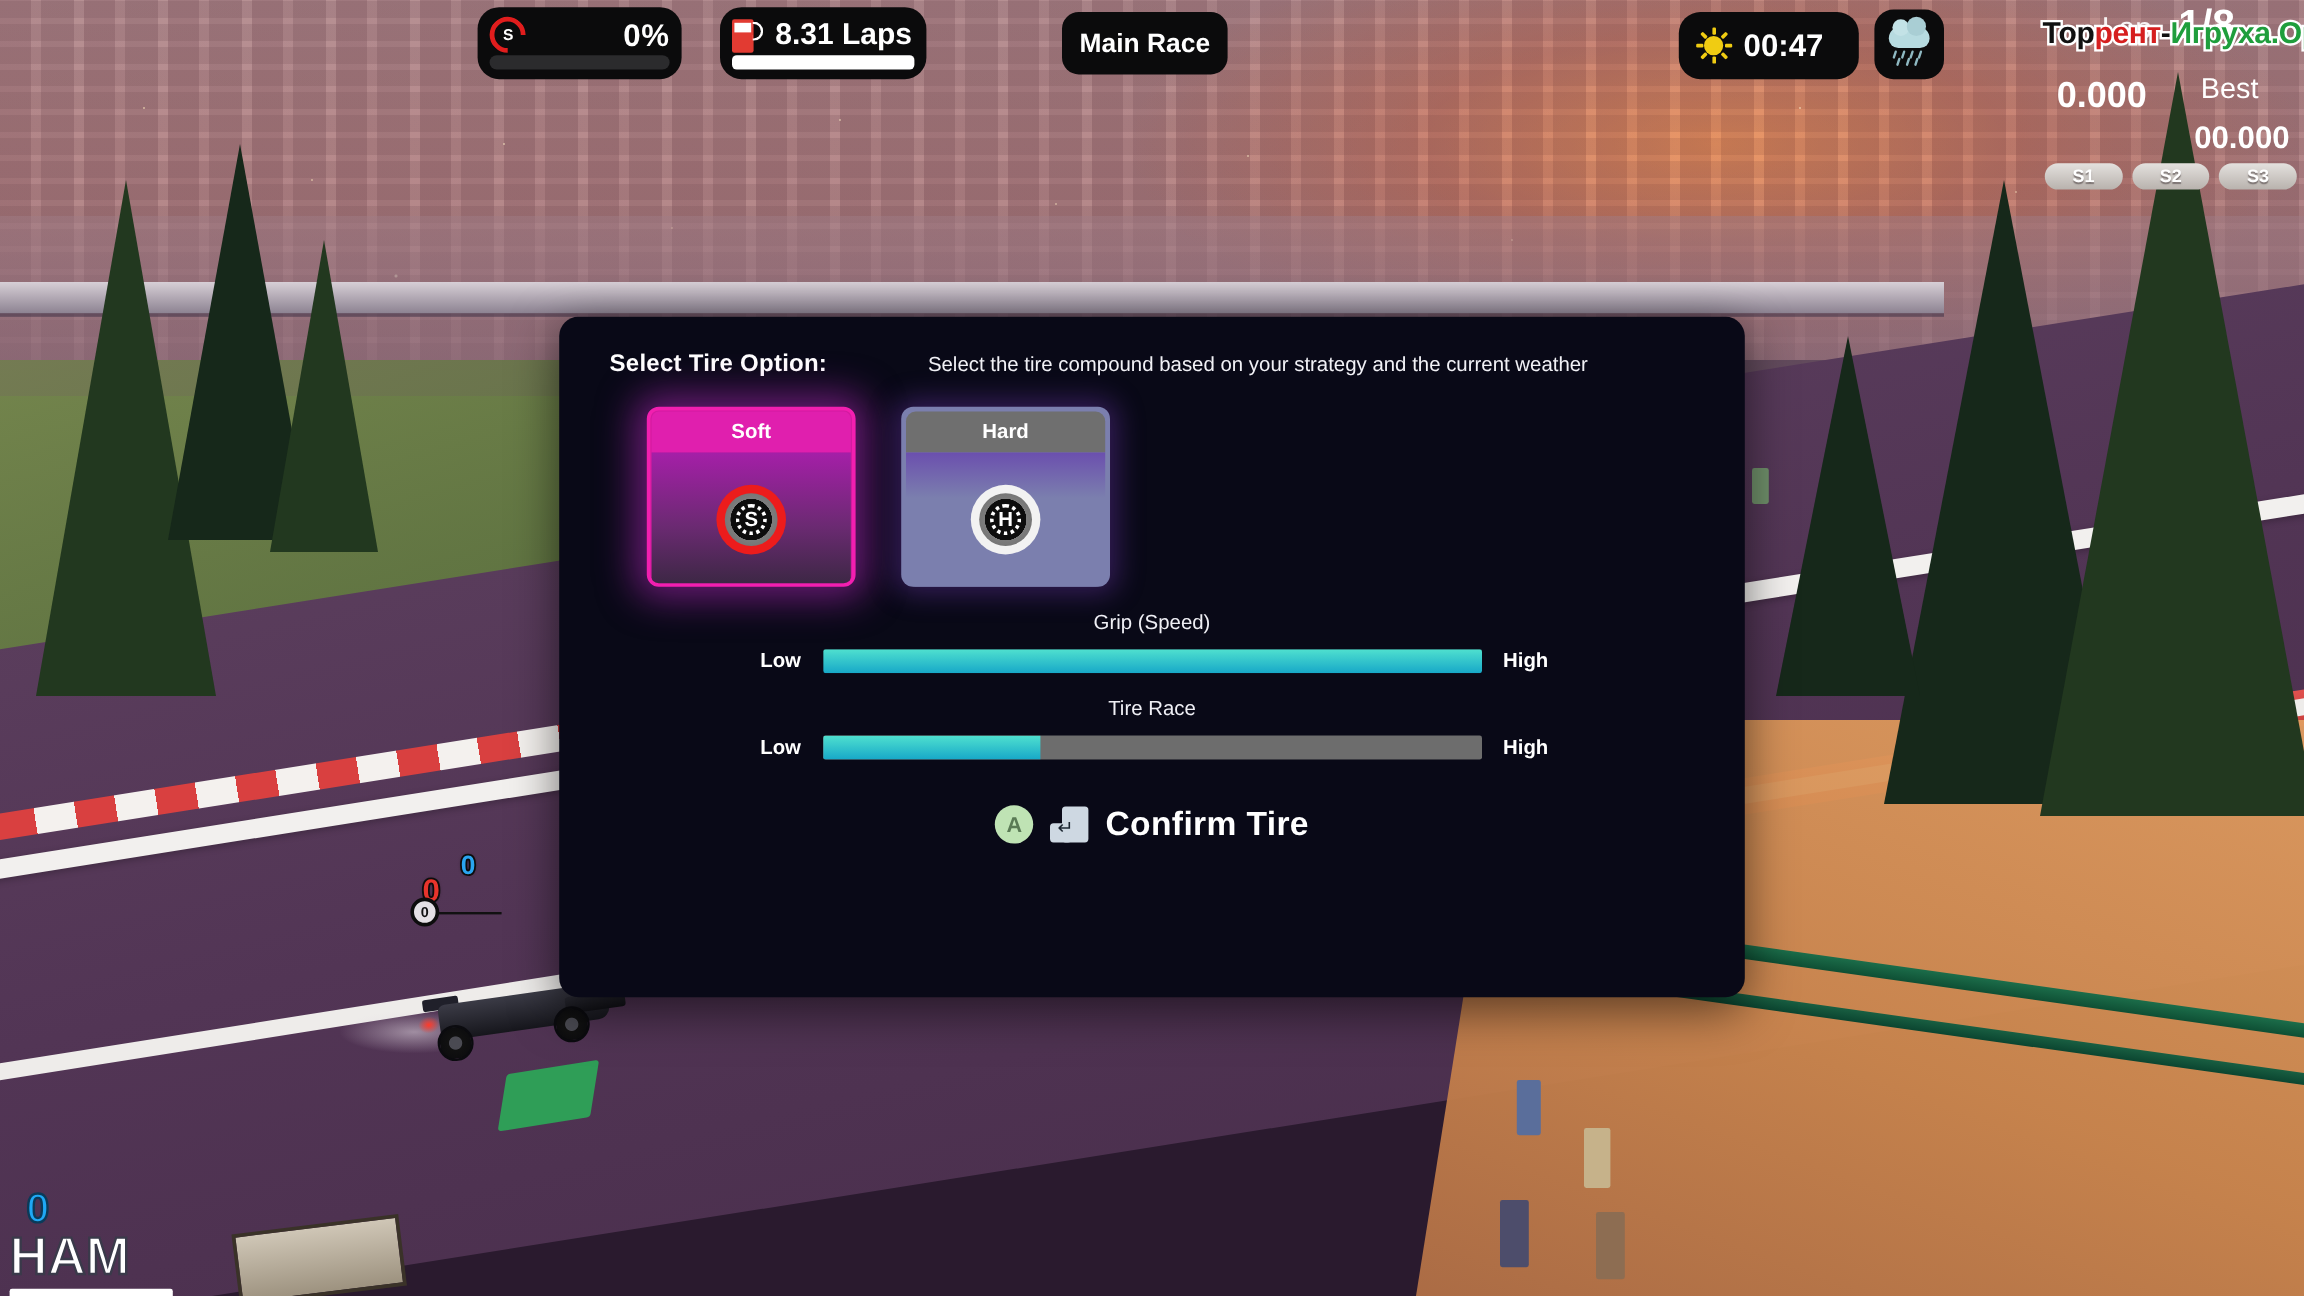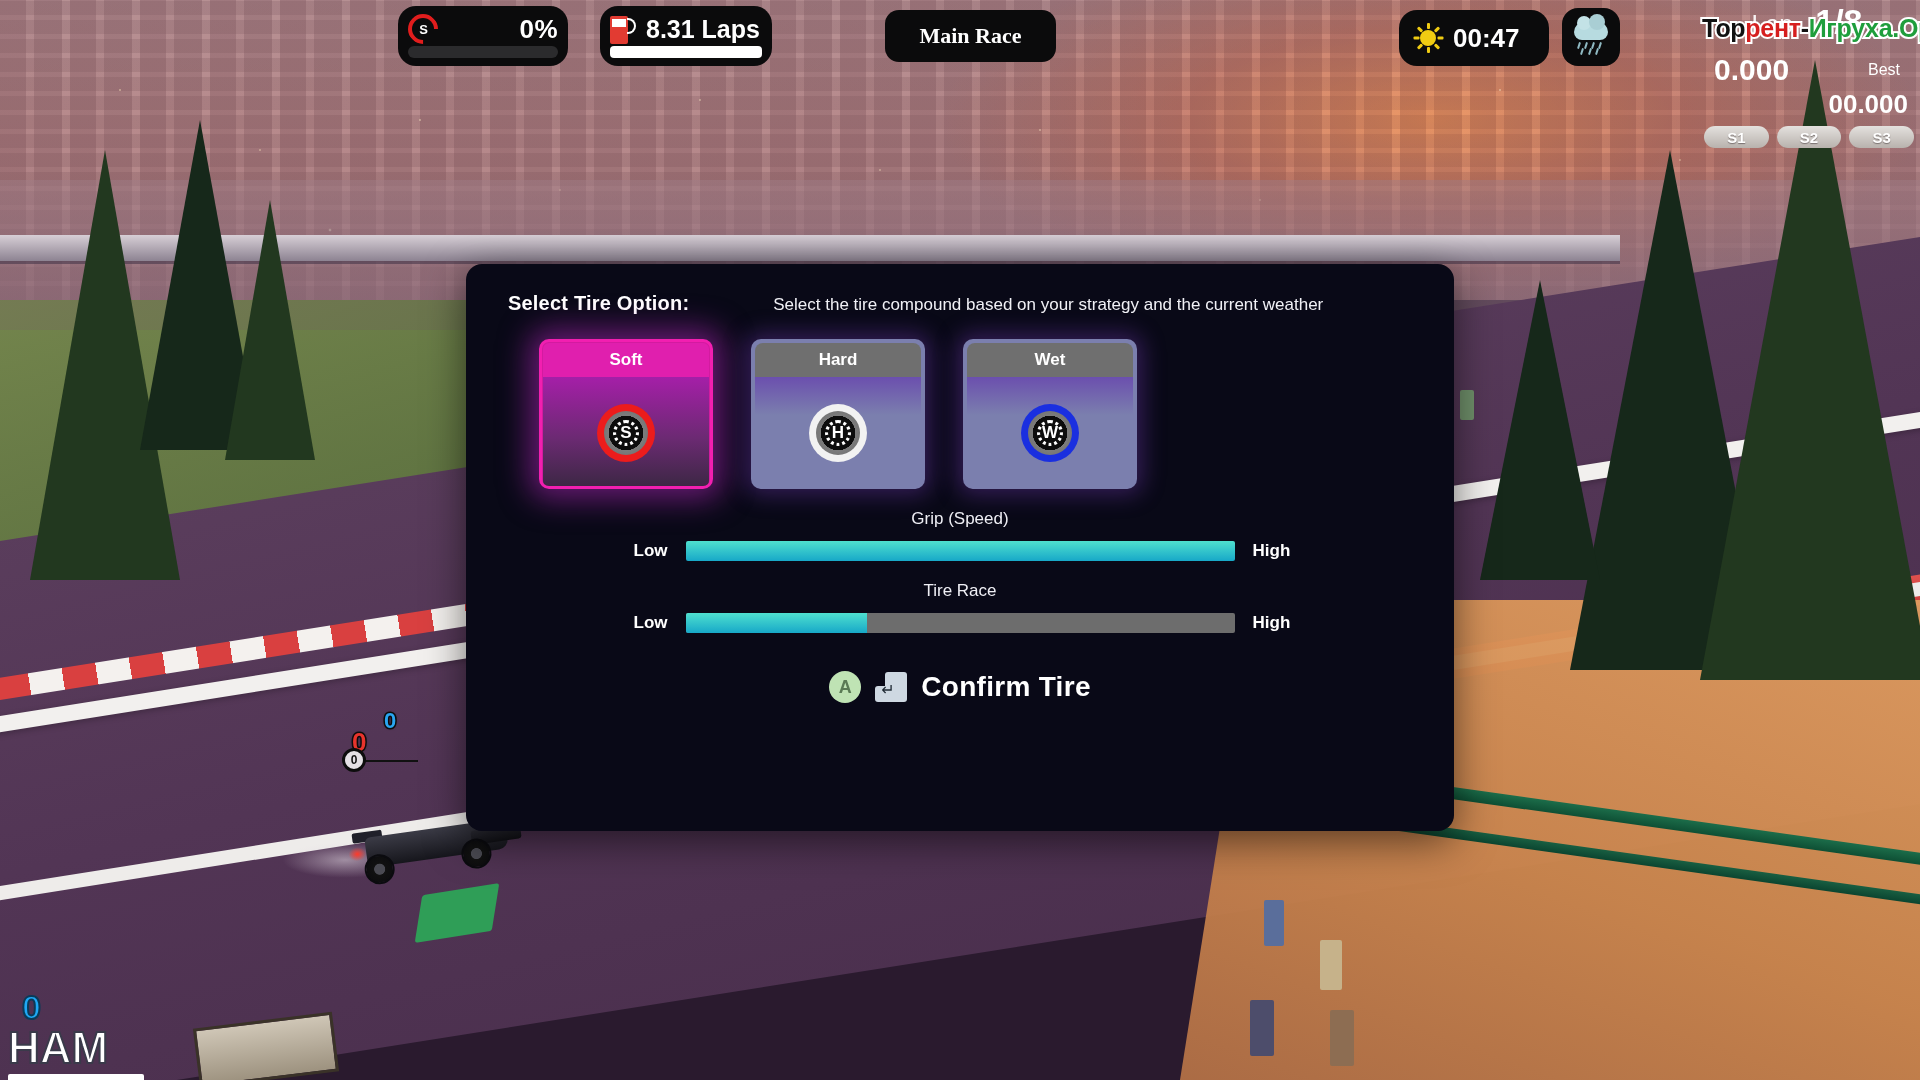--- a/index.html
+++ b/index.html
@@ -207,22 +207,22 @@
     position:absolute; left:2px; top:5px; width:14px; height:8px; background:#fff;
   }
   .fuel-pump .hose {
     position:absolute; left:17px; top:4px; width:9px; height:16px;
     border:2px solid #fff; border-left:none; border-radius:0 8px 8px 0;
   }
   .fuel-laps { font-size:25px; font-weight:bold; }
   .fuel-bar { height:12px; border-radius:4px; background:#ffffff; }
 
   #chip-race {
-    left:885px; top:10px; width:171px; height:52px;
-    justify-content:center; border-radius:14px;font-family:Liberation Serif, serif;
+    left:885px; top:10px; width:138px; height:52px;
+    justify-content:center; border-radius:14px;
   }
   #chip-race span { font-size:22px; font-weight:bold; }
 
   #chip-timer {
     left:1399px; top:10px; width:150px; height:56px;
     gap:10px; padding:0 14px; border-radius:18px;
   }
   .sun { width:30px; height:30px; position:relative; flex:0 0 30px; }
   .sun .core {
     position:absolute; left:7px; top:7px; width:16px; height:16px;
@@ -257,21 +257,21 @@
   }
 
   
   #timing { position:absolute; left:1700px; top:2px; width:214px; color:#fff; }
   .lap-row { display:flex; align-items:baseline; justify-content:center; gap:22px; }
   .lap-word { font-size:25px; opacity:.92; }
   .lap-num { font-size:34px; font-weight:bold; }
   .cur-time {
     font-size:30px; font-weight:bold; text-align:left; margin-left:14px; margin-top:-2px;
   }
-  .best-word { font-size:16px; text-align:right; margin-top:-22px; margin-right:14px; }
+  .best-word { font-size:24px; text-align:right; margin-top:-22px; margin-right:32px; }
   .best-time { font-size:26px; font-weight:bold; text-align:right; margin-right:6px; }
   .sectors { display:flex; gap:8px; margin-top:6px; padding-left:4px; }
   .sector {
     flex:1; height:22px; border-radius:11px;
     background:linear-gradient(180deg,#e4e1de,#b8b2ad);
     display:flex; align-items:center; justify-content:center;
     font-size:15px; font-weight:bold; color:#ffffff;
     text-shadow:0 1px 1px rgba(90,80,80,.7);
   }
 
@@ -528,30 +528,20 @@
       <div class="cap">Hard</div>
       <div class="body">
         <div class="tire-icon" style="background:#f2f2f2">
           <div class="ring2"></div>
             <div class="hub"></div>
           <div class="letter">H</div>
         </div>
       </div>
     </div>
 
-    <div class="tire-card">
-      <div class="cap">Wet</div>
-      <div class="body">
-        <div class="tire-icon" style="background:#1a2fe0">
-          <div class="ring2"></div>
-            <div class="hub"></div>
-          <div class="letter">W</div>
-        </div>
-      </div>
-    </div>
   </div>
 
   <div class="gauge-block">
     <div class="gauge-label">Grip (Speed)</div>
     <div class="gauge-row">
       <div class="gauge-end left">Low</div>
       <div class="gauge-track">
         <div class="gauge-fill" style="width:100%"></div>
       </div>
       <div class="gauge-end right">High</div>

